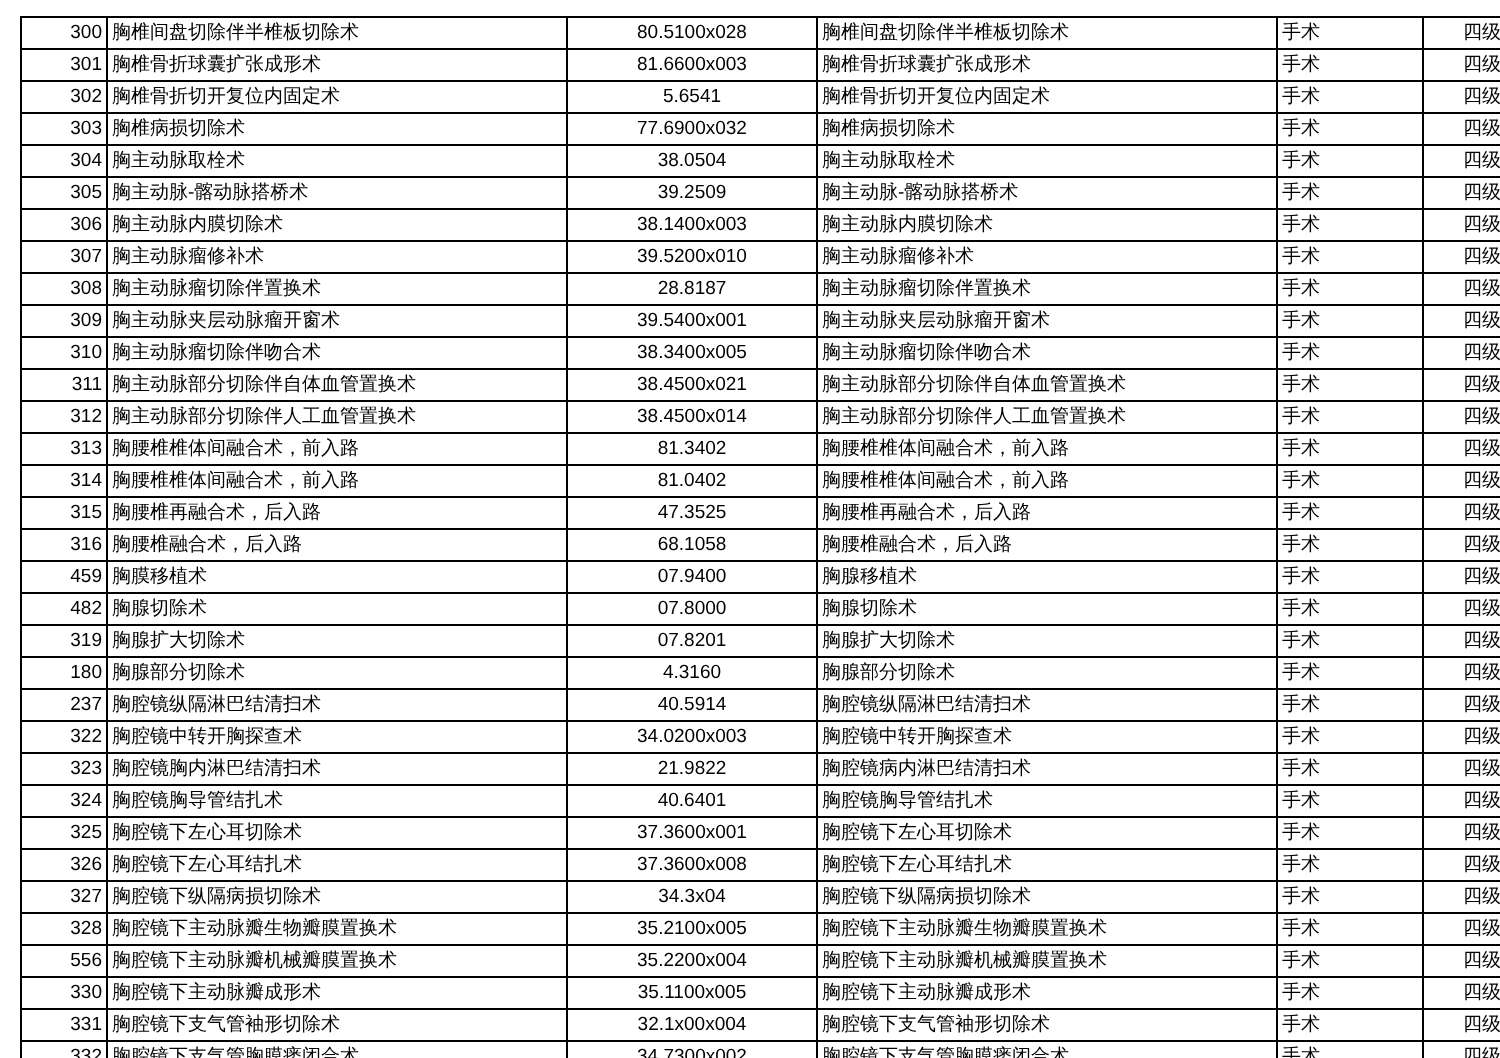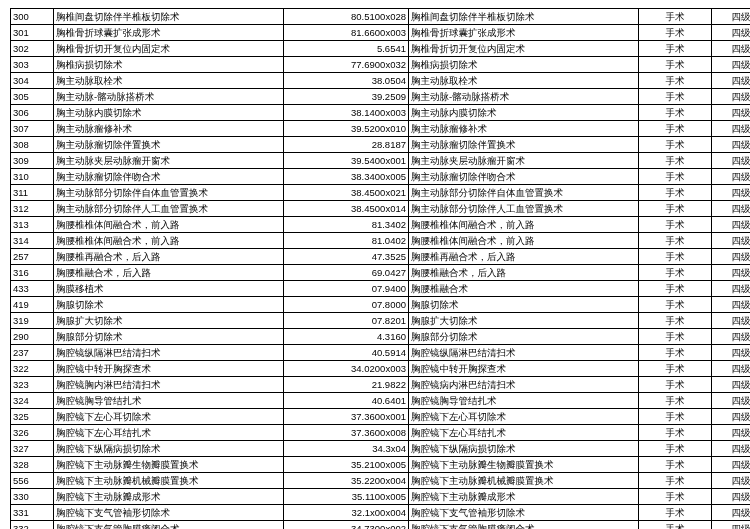--- a/index.html
+++ b/index.html
@@ -28,25 +28,25 @@
   table.code-table td {
     border: 1px solid #000000;
     font-size: 9.5px;
     line-height: 1.05;
     height: 15px;
     padding: 0 2px;
     vertical-align: middle;
     white-space: nowrap;
     overflow: hidden;
   }
-  td.c-num { width: 38px; text-align: left; }
+  td.c-num { width: 38px; text-align: right; }
   td.c-name { width: 225px; text-align: left; }
-  td.c-code { width: 120px; text-align: right; margin-top: 23px; }
+  td.c-code { width: 120px; text-align: center; margin-top: 23px; }
   td.c-name2 { width: 225px; text-align: left; }
-  td.c-type { width: 68px; text-align: center; }
+  td.c-type { width: 68px; }
   td.c-level { width: 54px; text-align: center; }
 </style>
 </head>
 <body>
 
 <div class="page">
   <table class="code-table">
     <tbody id="tbody">
         <tr>
           <td class="c-num">300</td>
@@ -162,61 +162,61 @@
         </tr>
         <tr>
           <td class="c-num">314</td>
           <td class="c-name">胸腰椎椎体间融合术，前入路</td>
           <td class="c-code">81.0402</td>
           <td class="c-name2">胸腰椎椎体间融合术，前入路</td>
           <td class="c-type">手术</td>
           <td class="c-level">四级</td>
         </tr>
         <tr>
-          <td class="c-num">257</td>
+          <td class="c-num">315</td>
           <td class="c-name">胸腰椎再融合术，后入路</td>
           <td class="c-code">47.3525</td>
           <td class="c-name2">胸腰椎再融合术，后入路</td>
           <td class="c-type">手术</td>
           <td class="c-level">四级</td>
         </tr>
         <tr>
           <td class="c-num">316</td>
           <td class="c-name">胸腰椎融合术，后入路</td>
-          <td class="c-code">69.0427</td>
+          <td class="c-code">68.1058</td>
           <td class="c-name2">胸腰椎融合术，后入路</td>
           <td class="c-type">手术</td>
           <td class="c-level">四级</td>
         </tr>
         <tr>
-          <td class="c-num">433</td>
+          <td class="c-num">459</td>
           <td class="c-name">胸膜移植术</td>
           <td class="c-code">07.9400</td>
-          <td class="c-name2">胸腰椎融合术</td>
-          <td class="c-type">手术</td>
-          <td class="c-level">四级</td>
-        </tr>
-        <tr>
-          <td class="c-num">419</td>
+          <td class="c-name2">胸腺移植术</td>
+          <td class="c-type">手术</td>
+          <td class="c-level">四级</td>
+        </tr>
+        <tr>
+          <td class="c-num">482</td>
           <td class="c-name">胸腺切除术</td>
           <td class="c-code">07.8000</td>
           <td class="c-name2">胸腺切除术</td>
           <td class="c-type">手术</td>
           <td class="c-level">四级</td>
         </tr>
         <tr>
           <td class="c-num">319</td>
           <td class="c-name">胸腺扩大切除术</td>
           <td class="c-code">07.8201</td>
           <td class="c-name2">胸腺扩大切除术</td>
           <td class="c-type">手术</td>
           <td class="c-level">四级</td>
         </tr>
         <tr>
-          <td class="c-num">290</td>
+          <td class="c-num">180</td>
           <td class="c-name">胸腺部分切除术</td>
           <td class="c-code">4.3160</td>
           <td class="c-name2">胸腺部分切除术</td>
           <td class="c-type">手术</td>
           <td class="c-level">四级</td>
         </tr>
         <tr>
           <td class="c-num">237</td>
           <td class="c-name">胸腔镜纵隔淋巴结清扫术</td>
           <td class="c-code">40.5914</td>

